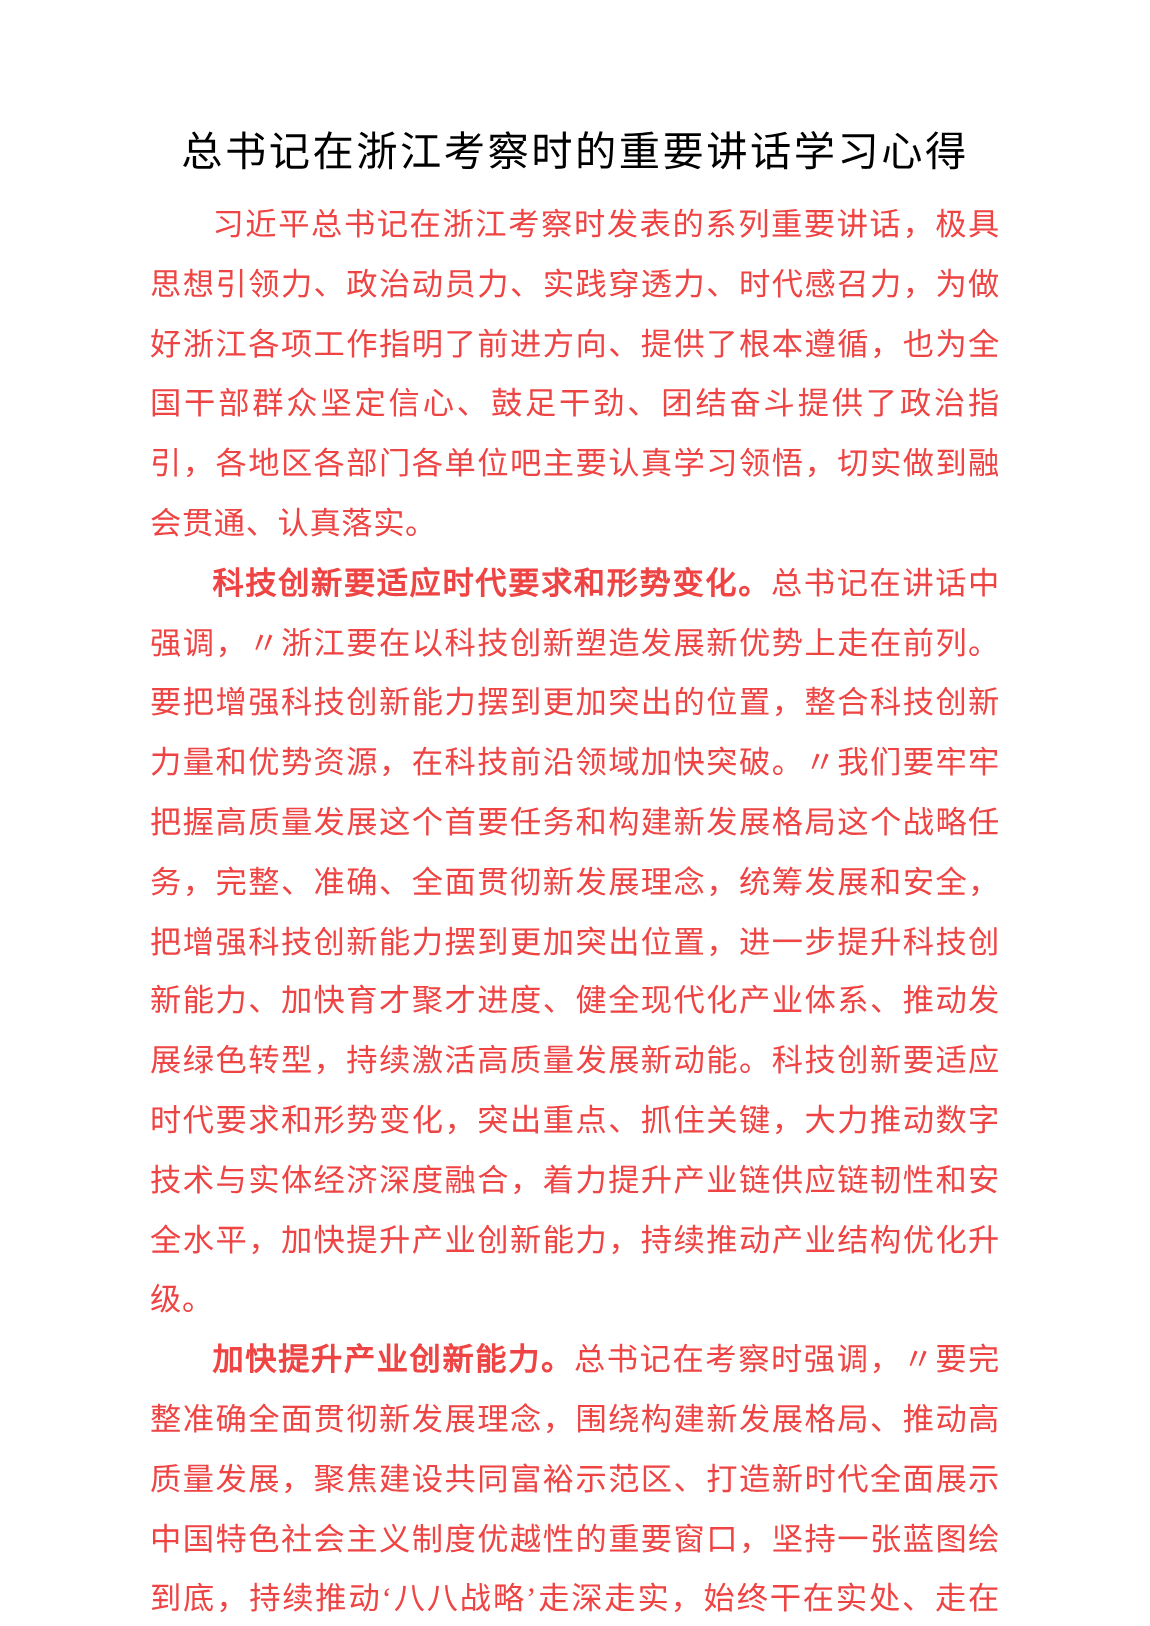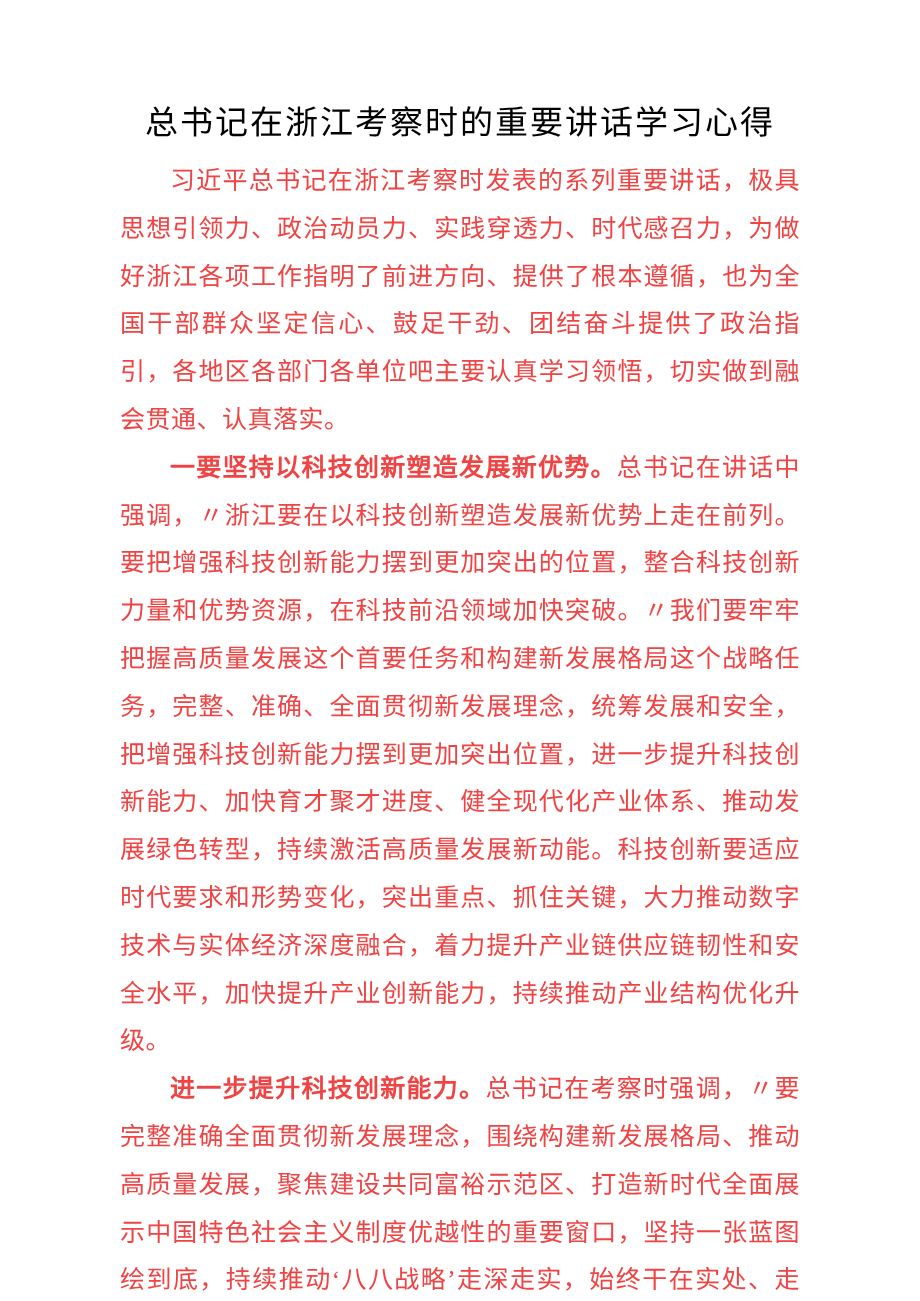--- a/index.html
+++ b/index.html
@@ -44,17 +44,17 @@
 </style>
 </head>
 <body>
 
 <div class="page">
 
   <h1 class="doc-title">总书记在浙江考察时的重要讲话学习心得</h1>
 
   <p class="para"><span>习近平总书记在浙江考察时发表的系列重要讲话，极具思想引领力、政治动员力、实践穿透力、时代感召力，为做好浙江各项工作指明了前进方向、提供了根本遵循，也为全国干部群众坚定信心、鼓足干劲、团结奋斗提供了政治指引，各地区各部门各单位吧主要认真学习领悟，切实做到融会贯通、认真落实。</span></p>
 
-  <p class="para"><b class="bold-run">一要坚持以科技创新塑造发展新优势。</b><span>总书记在讲话中强调，〃浙江要在以科技创新塑造发展新优势上走在前列。要把增强科技创新能力摆到更加突出的位置，整合科技创新力量和优势资源，在科技前沿领域加快突破。〃我们要牢牢把握高质量发展这个首要任务和构建新发展格局这个战略任务，完整、准确、全面贯彻新发展理念，统筹发展和安全，把增强科技创新能力摆到更加突出位置，进一步提升科技创新能力、加快育才聚才进度、健全现代化产业体系、推动发展绿色转型，持续激活高质量发展新动能。科技创新要适应时代要求和形势变化，突出重点、抓住关键，大力推动数字技术与实体经济深度融合，着力提升产业链供应链韧性和安全水平，加快提升产业创新能力，持续推动产业结构优化升级。</span></p>
+  <p class="para"><b class="bold-run">科技创新要适应时代要求和形势变化。</b><span>总书记在讲话中强调，〃浙江要在以科技创新塑造发展新优势上走在前列。要把增强科技创新能力摆到更加突出的位置，整合科技创新力量和优势资源，在科技前沿领域加快突破。〃我们要牢牢把握高质量发展这个首要任务和构建新发展格局这个战略任务，完整、准确、全面贯彻新发展理念，统筹发展和安全，把增强科技创新能力摆到更加突出位置，进一步提升科技创新能力、加快育才聚才进度、健全现代化产业体系、推动发展绿色转型，持续激活高质量发展新动能。科技创新要适应时代要求和形势变化，突出重点、抓住关键，大力推动数字技术与实体经济深度融合，着力提升产业链供应链韧性和安全水平，加快提升产业创新能力，持续推动产业结构优化升级。</span></p>
 
-  <p class="para"><b class="bold-run">进一步提升科技创新能力。</b><span>总书记在考察时强调，〃要完整准确全面贯彻新发展理念，围绕构建新发展格局、推动高质量发展，聚焦建设共同富裕示范区、打造新时代全面展示中国特色社会主义制度优越性的重要窗口，坚持一张蓝图绘到底，持续推动‘八八战略’走深走实，始终干在实处、走在前列、勇立潮头，奋力谱写中国式现代化浙江新篇章。〃虽然是对</span></p>
+  <p class="para"><b class="bold-run">加快提升产业创新能力。</b><span>总书记在考察时强调，〃要完整准确全面贯彻新发展理念，围绕构建新发展格局、推动高质量发展，聚焦建设共同富裕示范区、打造新时代全面展示中国特色社会主义制度优越性的重要窗口，坚持一张蓝图绘到底，持续推动‘八八战略’走深走实，始终干在实处、走在前列、勇立潮头，奋力谱写中国式现代化浙江新篇章。〃虽然是对</span></p>
 
 </div>
 
 </body></html>

